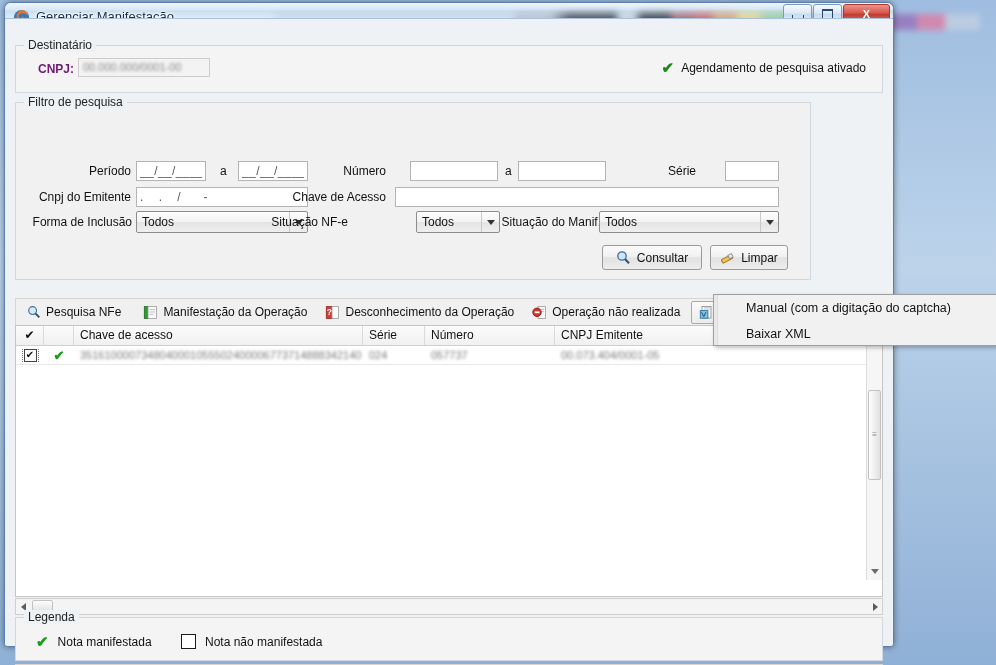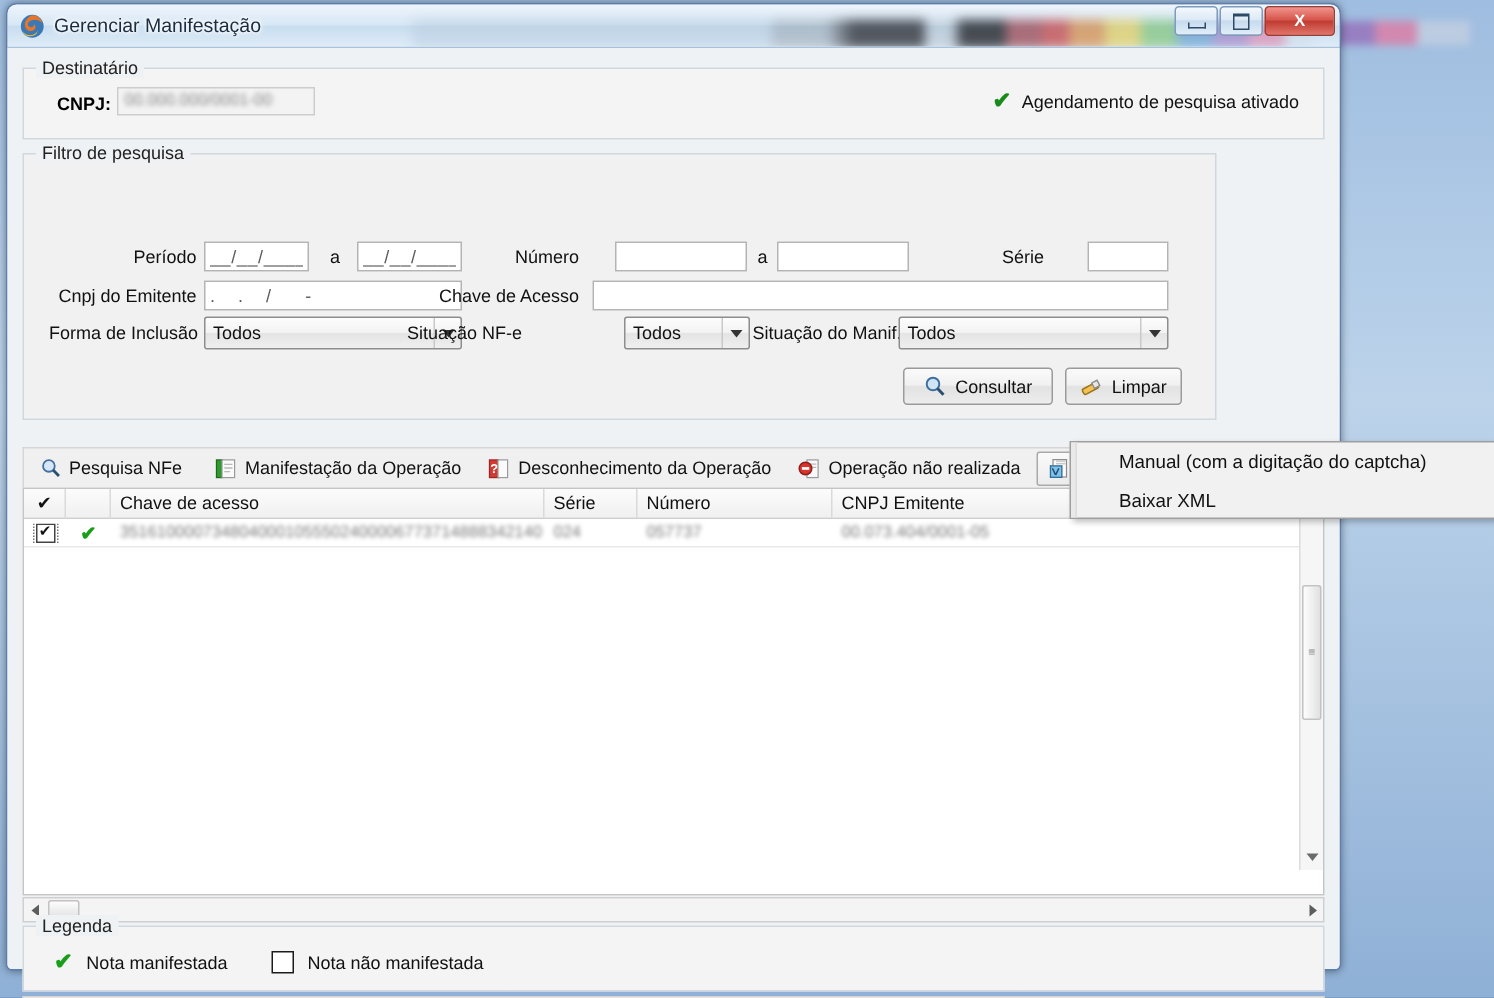--- a/index.html
+++ b/index.html
@@ -42,21 +42,21 @@
     position: absolute; left: 4px; top: 2px;
     width: 890px; height: 645px;
     border-radius: 7px 7px 4px 4px;
     box-shadow: 0 0 6px rgba(0,0,0,.45);
     background: #eef2f6;
     border: 1px solid #5b7fae;
     box-sizing: border-box;
   }
   #titlebar {
     position: relative;
-    height: 29px;
+    height: 16px;
     border-radius: 6px 6px 0 0;
     background: linear-gradient(180deg,
         rgba(238,245,252,.92) 0%,
         rgba(212,230,245,.88) 48%,
         rgba(194,218,238,.86) 52%,
         rgba(221,235,247,.9) 100%);
     border-bottom: 1px solid #a8c2dd;
     box-sizing: border-box;
     overflow: hidden;
   }
@@ -121,21 +121,21 @@
     box-sizing: border-box;
   }
   .group > .glabel {
     position: absolute; top: -8px; left: 8px;
     background: #eff2f5; padding: 0 4px;
     font-size: 12px; color: #222;
   }
 
   
   #grp-dest { left: 10px; top: 13px; width: 868px; height: 48px; background:#f4f4f4; }
-  #cnpj-label { position:absolute; left:22px; top:16px; font-weight:bold; color:#000000; font-size:12px;}
+  #cnpj-label { position:absolute; left:22px; top:16px; font-weight:bold; color:#701a75; font-size:12px;}
   #cnpj-field {
     position:absolute; left:62px; top:12px; width:132px; height:19px;
     background:#f3f3f3; border:1px solid #cdcdcd; box-sizing:border-box;
   }
   #cnpj-value {
     position:absolute; left:4px; top:2px; font-size:11px; color:#8a8a8a;
     filter: blur(1.6px); white-space:nowrap;
   }
   #sched {
     position:absolute; right:16px; top:14px; display:flex; align-items:center; gap:7px;

